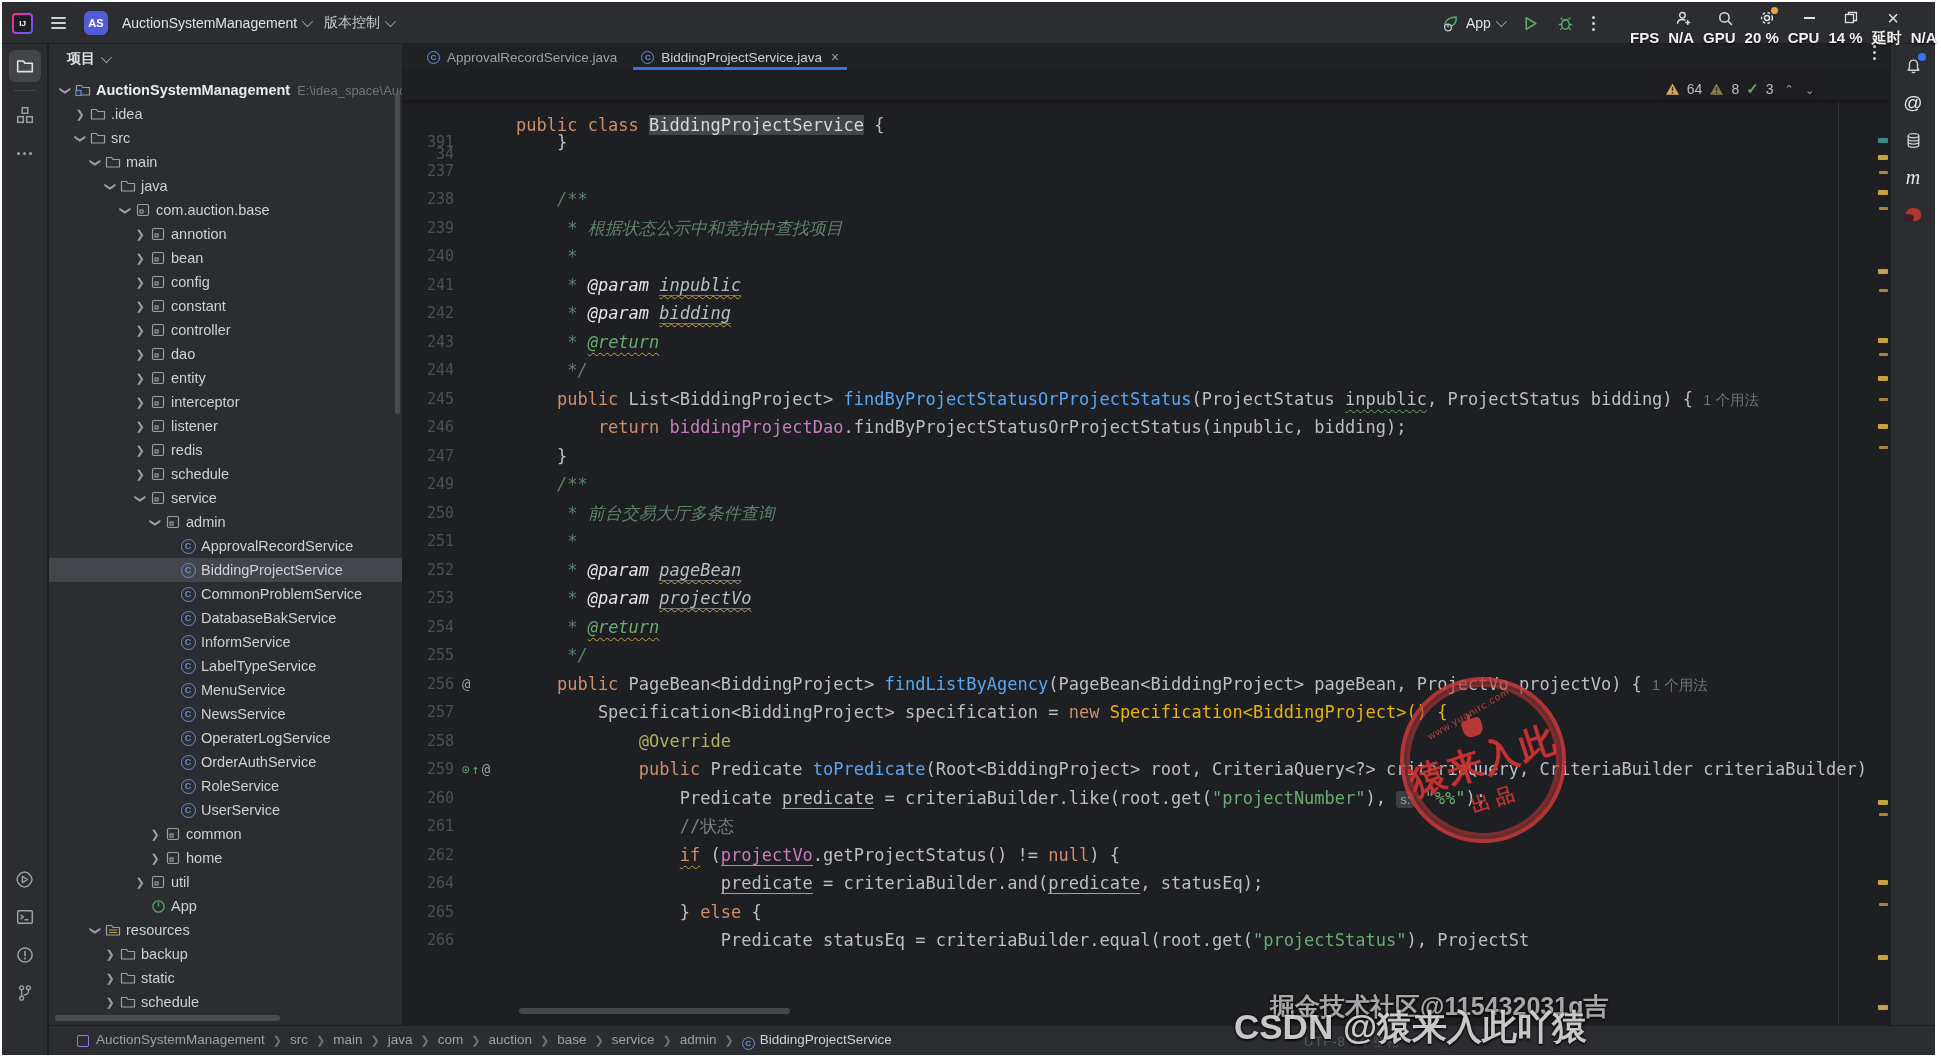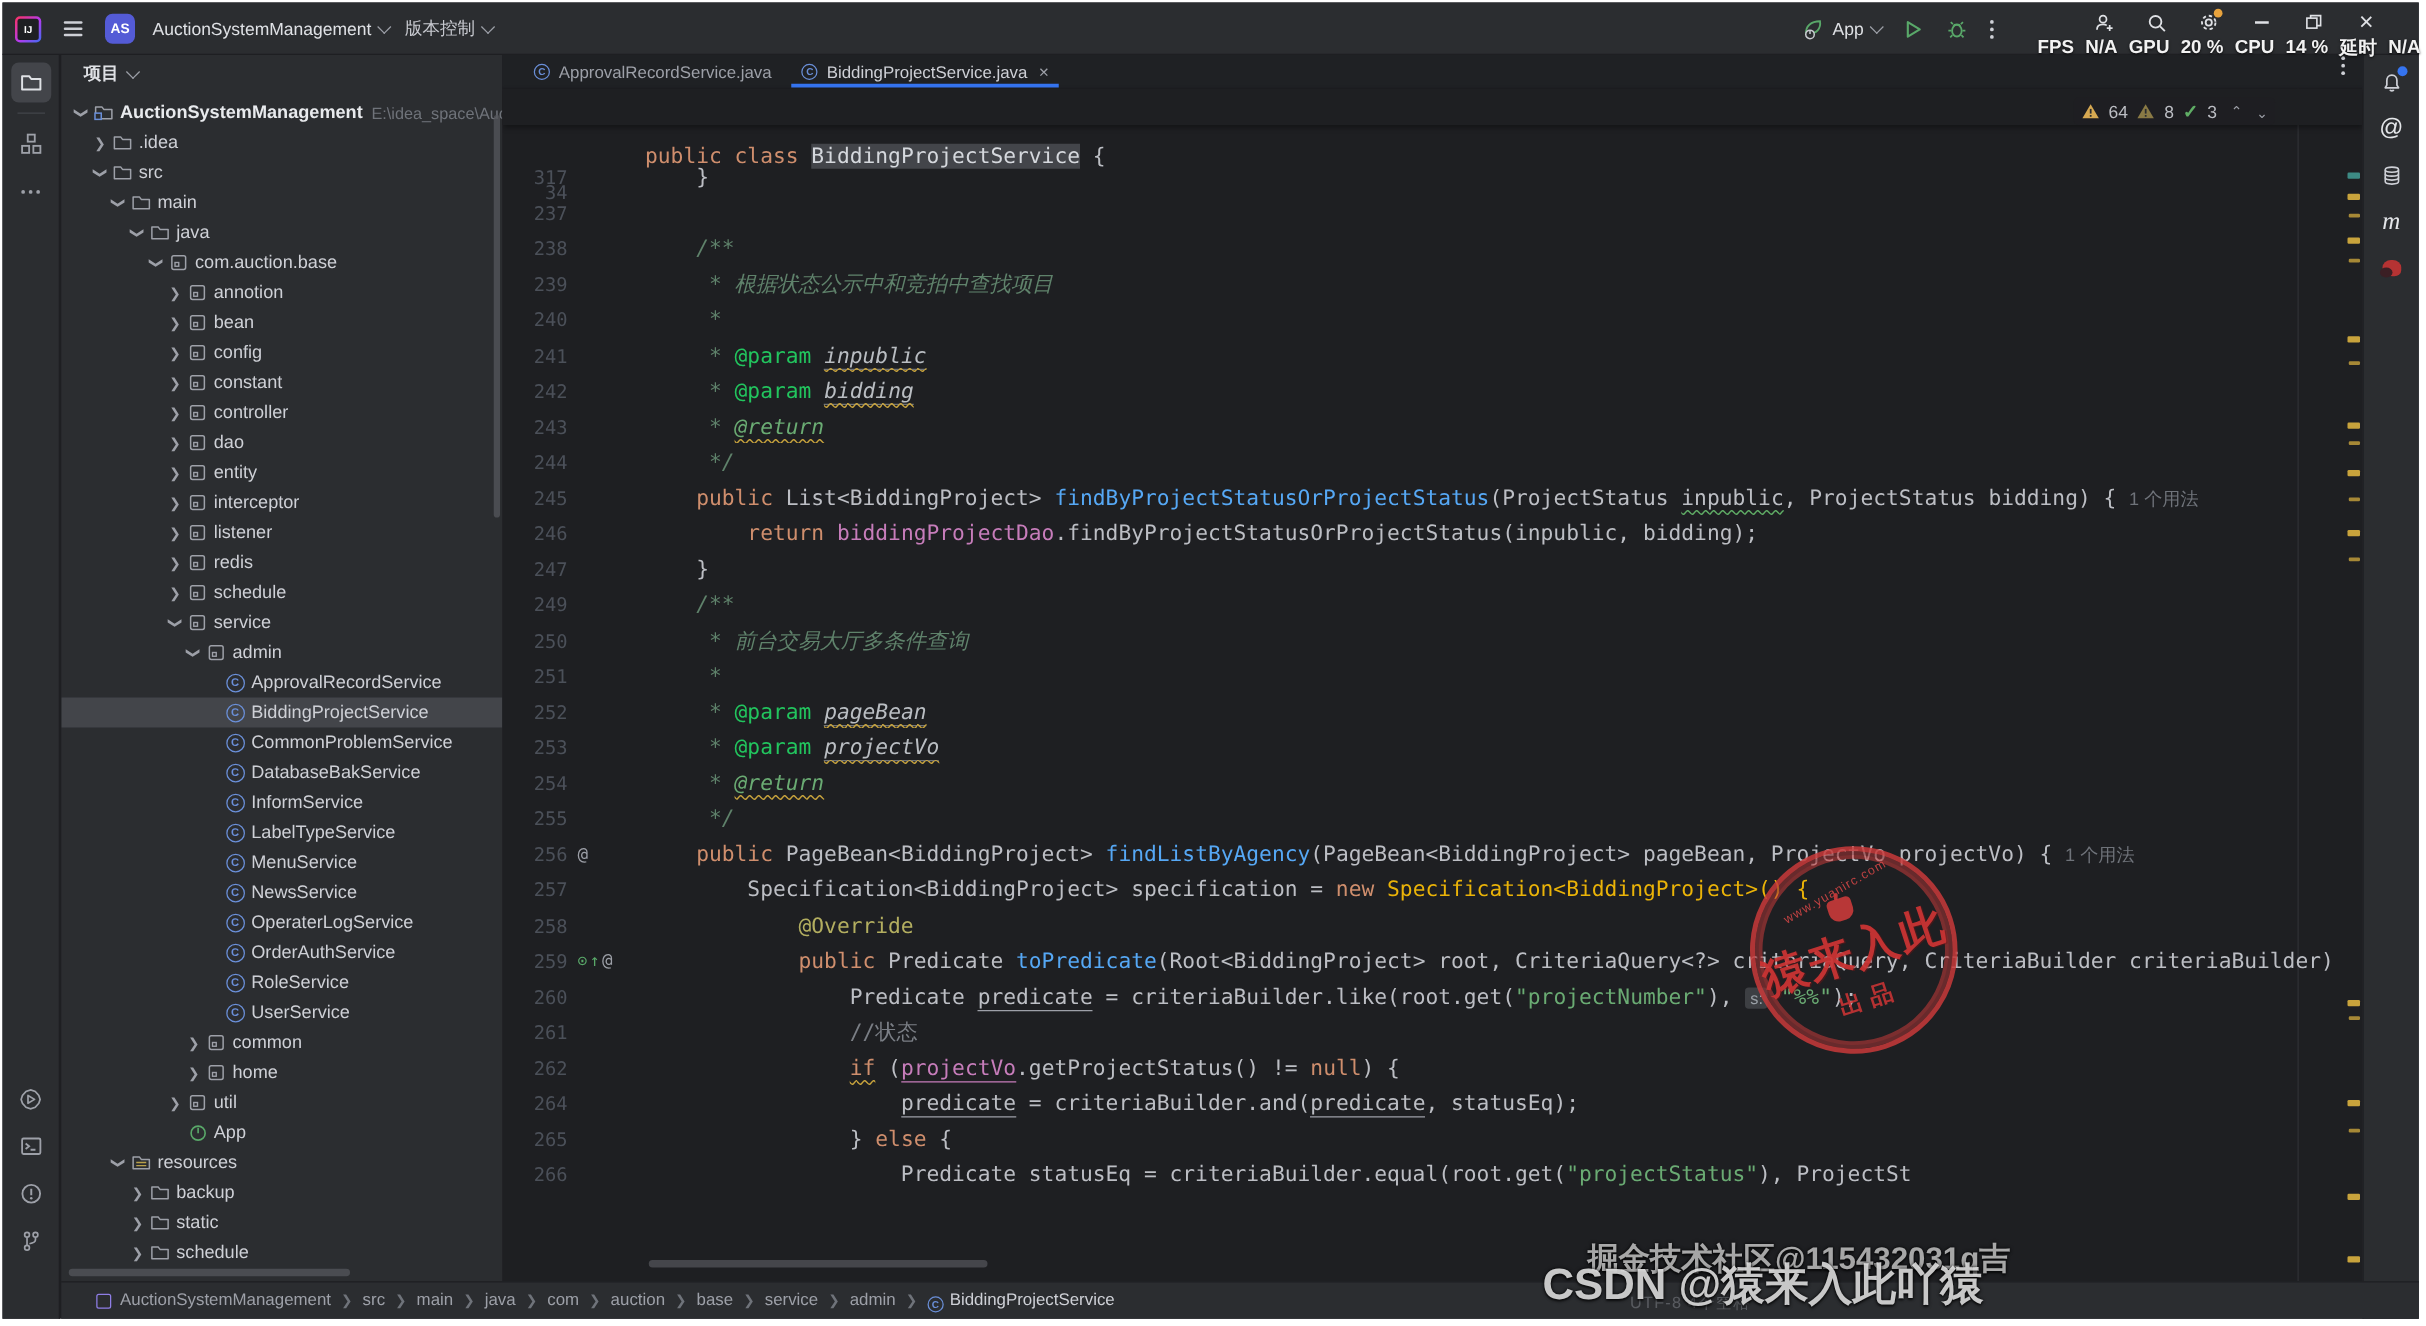--- a/index.html
+++ b/index.html
@@ -71,21 +71,21 @@
   .codetxt { position:absolute; left:114px; top:0; }
   #firstgap { height:28px; }
 
   .tk-k   { color:#cf8e6d; }
   .tk-p   { color:#bcbec4; }
   .tk-d   { color:#eab308; }
   .tk-m   { color:#56a8f5; }
   .tk-fld { color:#c77dbb; }
   .tk-str { color:#6aab73; }
   .tk-doc { color:#5f826b; font-style:italic; }
-  .tk-dtag{ color:#22c55e; }
+  .tk-dtag{ color:#e5e5e5; font-style:italic; }
   .tk-dtagw{ color:#6aab73; font-style:italic; text-decoration:underline wavy #c8a33c 1px; text-underline-offset:4px; }
   .tk-dprm{ color:#b9bdc2; font-style:italic; text-decoration:underline wavy #c8a33c 1px; text-underline-offset:4px; border-bottom:1px solid #6f737a; }
   .tk-lcm { color:#7a7e85;margin-top:48px; }
   .tk-ann { color:#b3ae60; }
   .tk-pr  { color:#bcbec4; border-bottom:1px solid #9da0a8; }
   .tk-pv  { color:#c77dbb; border-bottom:1px solid #c77dbb; }
   .tk-wg  { color:#bcbec4; text-decoration:underline wavy #5fad65 1px; text-underline-offset:4px; }
   .tk-kwv { color:#cf8e6d; text-decoration:underline wavy #c8a33c 1px; text-underline-offset:4px; }
   .tk-hi  { color:#d5d8dd; background:#43454a; }
   .tk-hint{ color:#6f737a; font-family:"Liberation Sans",sans-serif; font-size:14.5px; }
@@ -672,21 +672,21 @@
         <span>8</span>
         <span class="check">✓</span>
         <span>3</span>
         <span class="chvbtn">⌃</span>
         <span class="chvbtn" style="transform:rotate(180deg)">⌃</span>
       </div>
 
       <div id="codearea">
         <div id="firstgap"></div>
         <div id="code">
-            <div class="crow"><span class="ln">317</span><span class="codetxt"><span class="tk-p">    }</span></span></div>
+            <div class="crow"><span class="ln">391</span><span class="codetxt"><span class="tk-p">    }</span></span></div>
             <div class="crow"><span class="ln">237</span><span class="codetxt"></span></div>
             <div class="crow"><span class="ln">238</span><span class="codetxt"><span class="tk-doc">    /**</span></span></div>
             <div class="crow"><span class="ln">239</span><span class="codetxt"><span class="tk-doc">     * 根据状态公示中和竞拍中查找项目</span></span></div>
             <div class="crow"><span class="ln">240</span><span class="codetxt"><span class="tk-doc">     *</span></span></div>
             <div class="crow"><span class="ln">241</span><span class="codetxt"><span class="tk-doc">     * </span><span class="tk-dtag">@param</span><span class="tk-doc"> </span><span class="tk-dprm">inpublic</span></span></div>
             <div class="crow"><span class="ln">242</span><span class="codetxt"><span class="tk-doc">     * </span><span class="tk-dtag">@param</span><span class="tk-doc"> </span><span class="tk-dprm">bidding</span></span></div>
             <div class="crow"><span class="ln">243</span><span class="codetxt"><span class="tk-doc">     * </span><span class="tk-dtagw">@return</span></span></div>
             <div class="crow"><span class="ln">244</span><span class="codetxt"><span class="tk-doc">     */</span></span></div>
             <div class="crow"><span class="ln">245</span><span class="codetxt"><span class="tk-k">    public </span><span class="tk-p">List&lt;BiddingProject&gt; </span><span class="tk-m">findByProjectStatusOrProjectStatus</span><span class="tk-p">(ProjectStatus </span><span class="tk-wg">inpublic</span><span class="tk-p">, ProjectStatus bidding) { </span><span class="tk-hint">1 个用法</span></span></div>
             <div class="crow"><span class="ln">246</span><span class="codetxt"><span class="tk-k">        return </span><span class="tk-fld">biddingProjectDao</span><span class="tk-p">.findByProjectStatusOrProjectStatus(inpublic, bidding);</span></span></div>

